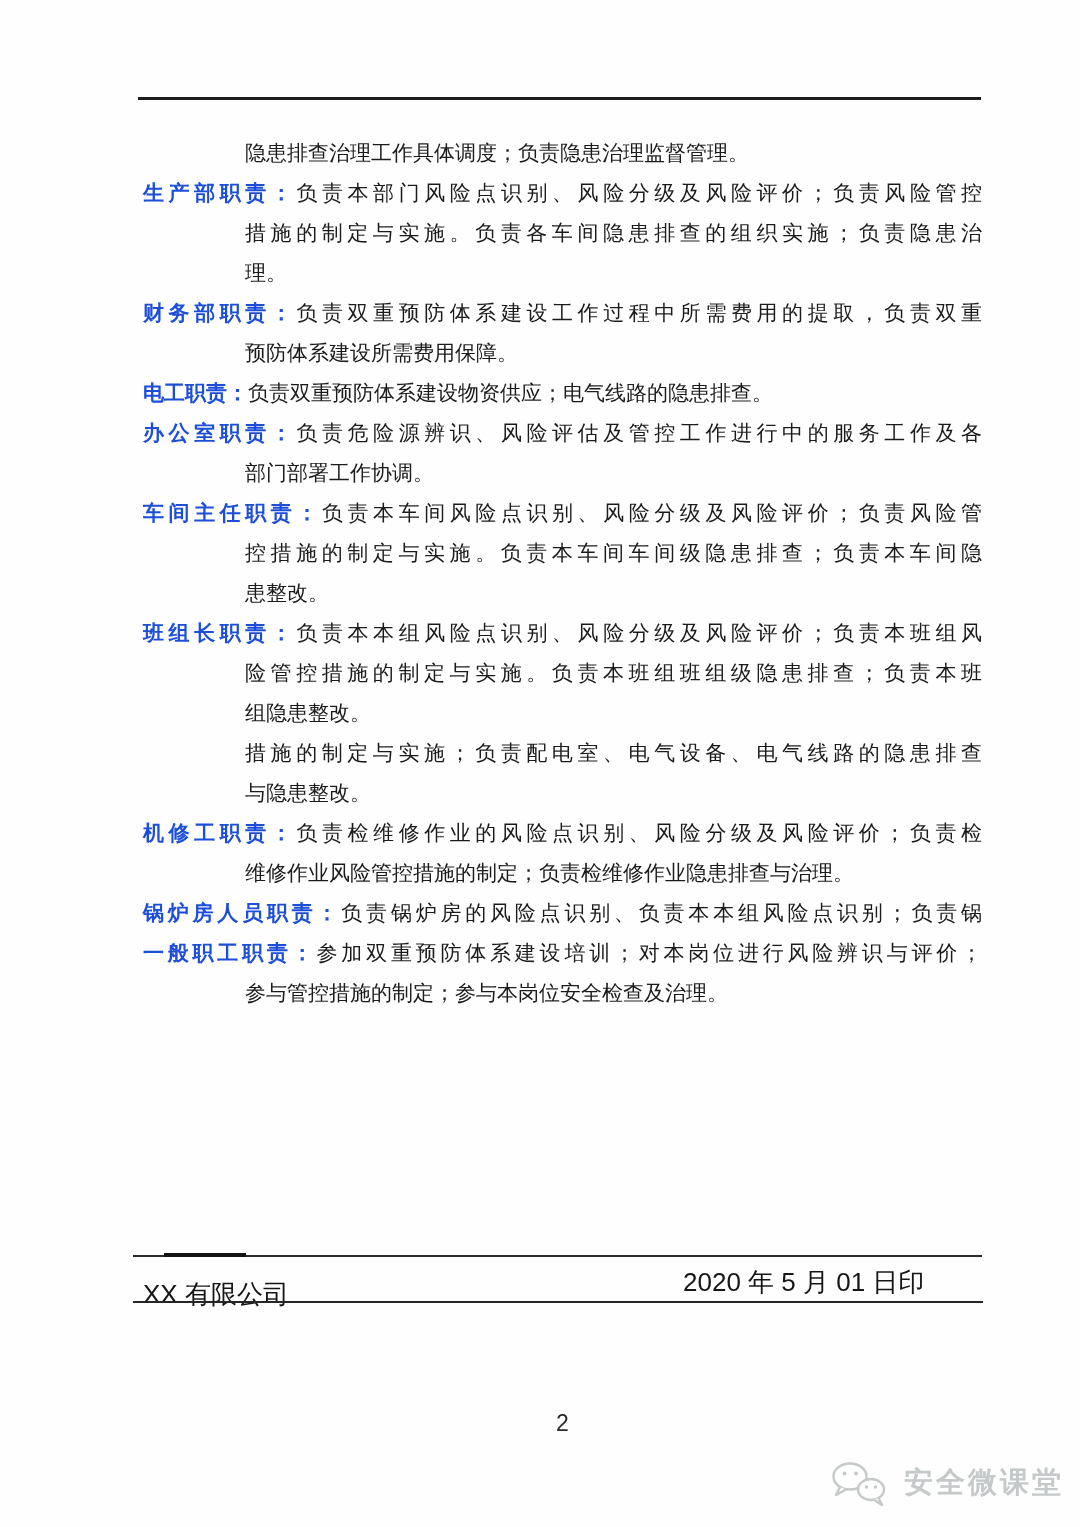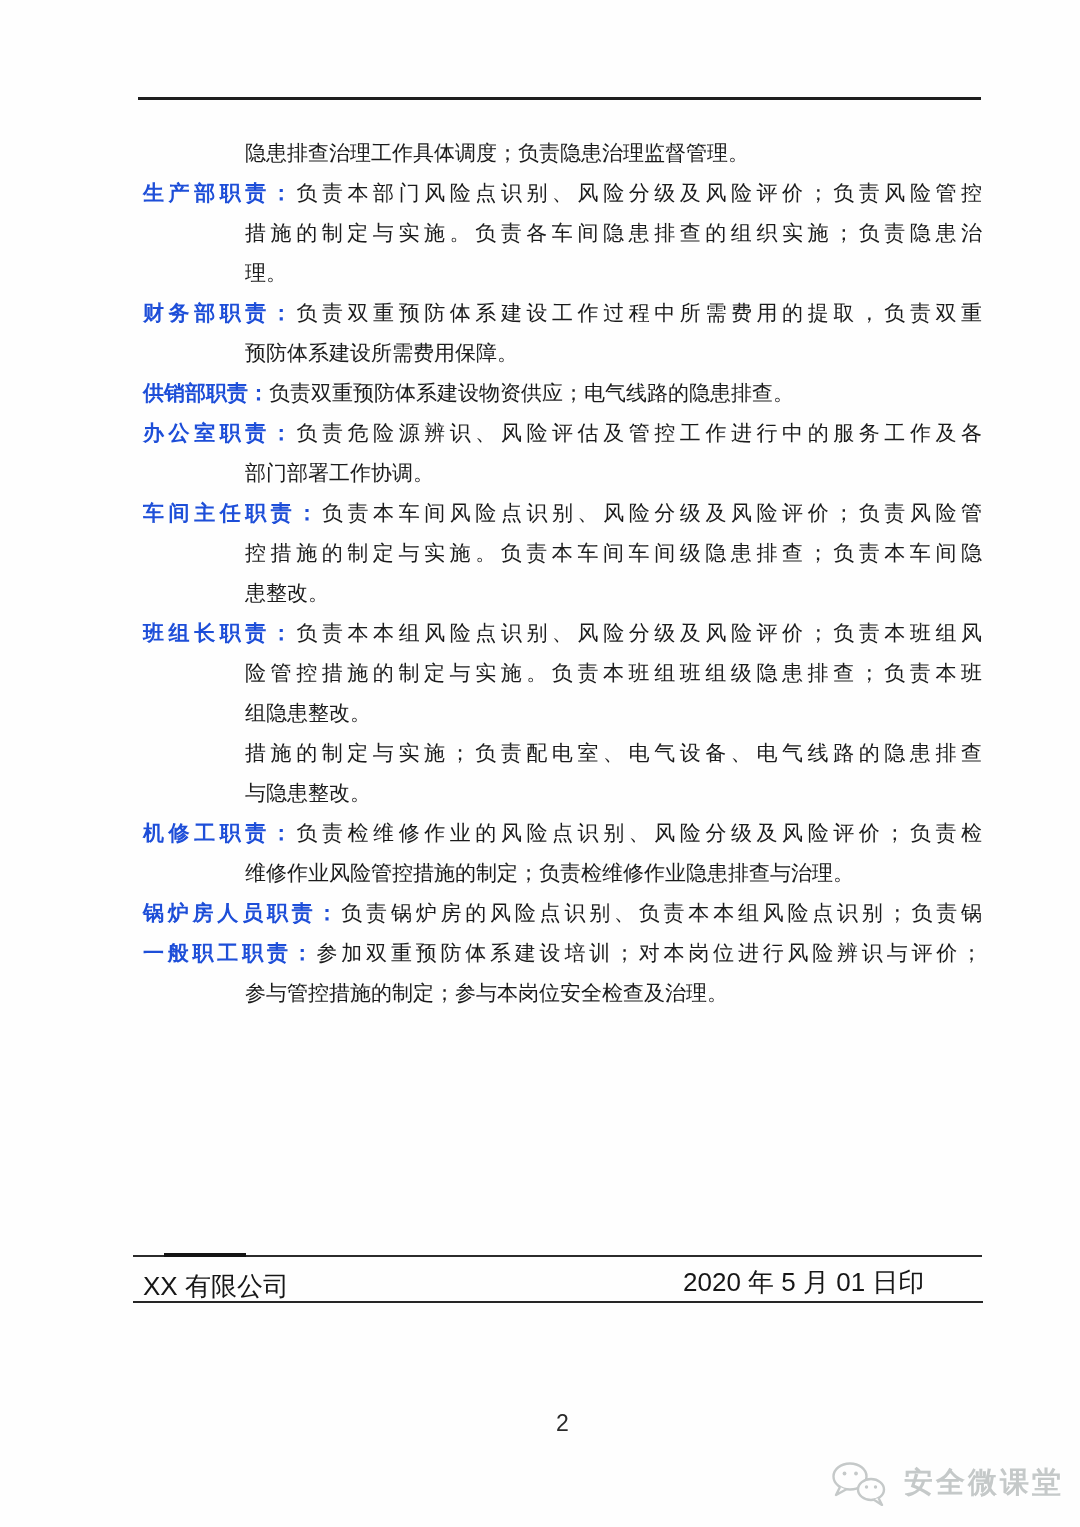--- a/index.html
+++ b/index.html
@@ -69,21 +69,21 @@
     top: 1263px;
     width: 839px;
     height: 36px;
     font-family: "Liberation Sans", "DejaVu Sans", sans-serif;
     font-size: 26px;
     color: #161616;
   }
   .footer-company {
     position: absolute;
     left: 0;
-    top: 6px;
+    top: 14px;
   }
   .footer-date {
     position: absolute;
     left: 540px;
     top: 2px;
   }
   .footer-rule-bottom {
     position: absolute;
     left: 133px;
     top: 1301px;
@@ -135,21 +135,21 @@
       <div class="para">
         <div class="line fill first"><span class="label">生产部职责：</span><span>负责本部门风险点识别、风险分级及风险评价；负责风险管控</span></div>
         <div class="line fill">措施的制定与实施。负责各车间隐患排查的组织实施；负责隐患治</div>
         <div class="line">理。</div>
       </div>
       <div class="para">
         <div class="line fill first"><span class="label">财务部职责：</span><span>负责双重预防体系建设工作过程中所需费用的提取，负责双重</span></div>
         <div class="line">预防体系建设所需费用保障。</div>
       </div>
       <div class="para">
-        <div class="line first"><span class="label">供销部职责：</span><span>负责双重预防体系建设物资供应；电气线路的隐患排查。</span></div>
+        <div class="line first"><span class="label">电工职责：</span><span>负责双重预防体系建设物资供应；电气线路的隐患排查。</span></div>
       </div>
       <div class="para">
         <div class="line fill first"><span class="label">办公室职责：</span><span>负责危险源辨识、风险评估及管控工作进行中的服务工作及各</span></div>
         <div class="line">部门部署工作协调。</div>
       </div>
       <div class="para">
         <div class="line fill first"><span class="label">车间主任职责：</span><span>负责本车间风险点识别、风险分级及风险评价；负责风险管</span></div>
         <div class="line fill">控措施的制定与实施。负责本车间车间级隐患排查；负责本车间隐</div>
         <div class="line">患整改。</div>
       </div>

